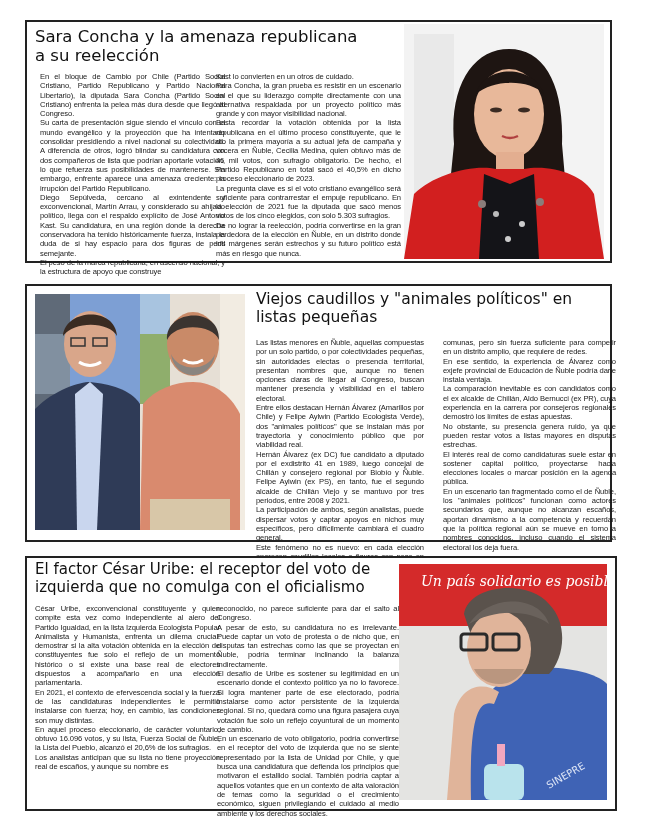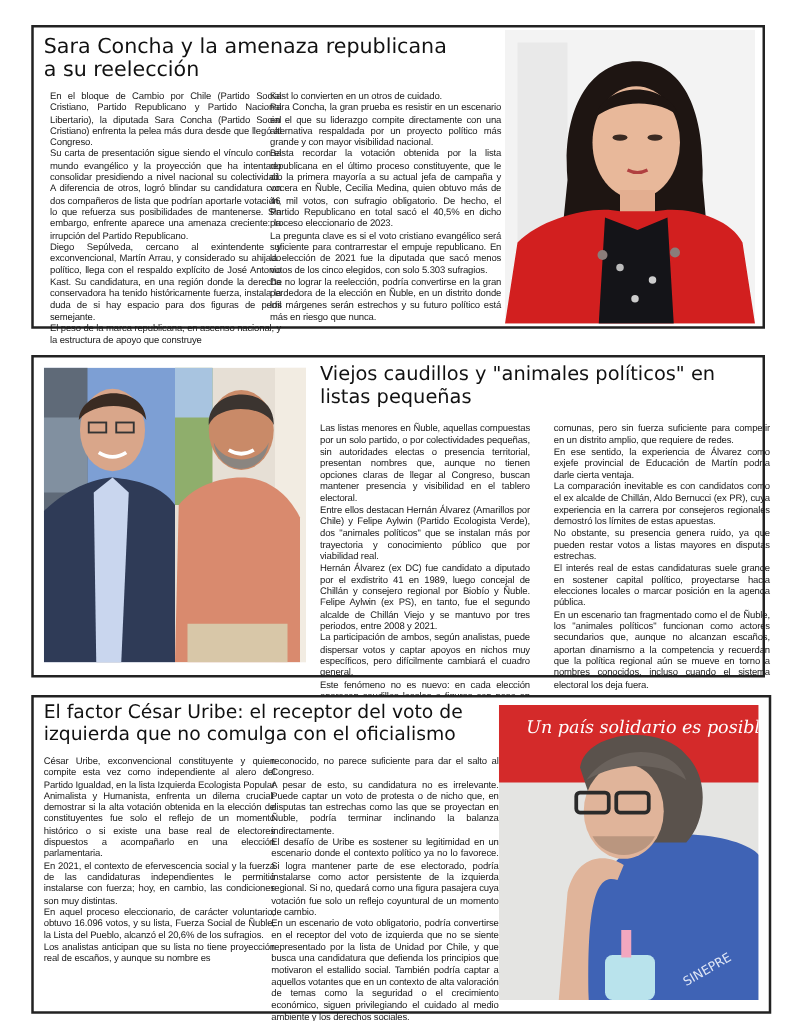--- a/index.html
+++ b/index.html
@@ -79,24 +79,24 @@
   <h2 class="title" style="left:229px; top:4px; width:340px; font-size:15.5px;">Viejos caudillos y "animales políticos" en listas pequeñas</h2>
   <div class="col" style="left:229px; top:52px; width:168px;">
     <p>Las listas menores en Ñuble, aquellas compuestas por un solo partido, o por colectividades pequeñas, sin autoridades electas o presencia territorial, presentan nombres que, aunque no tienen opciones claras de llegar al Congreso, buscan mantener presencia y visibilidad en el tablero electoral.</p>
     <p>Entre ellos destacan Hernán Álvarez (Amarillos por Chile) y Felipe Aylwin (Partido Ecologista Verde), dos "animales políticos" que se instalan más por trayectoria y conocimiento público que por viabilidad real.</p>
     <p>Hernán Álvarez (ex DC) fue candidato a diputado por el exdistrito 41 en 1989, luego concejal de Chillán y consejero regional por Biobío y Ñuble. Felipe Aylwin (ex PS), en tanto, fue el segundo alcalde de Chillán Viejo y se mantuvo por tres periodos, entre 2008 y 2021.</p>
     <p>La participación de ambos, según analistas, puede dispersar votos y captar apoyos en nichos muy específicos, pero difícilmente cambiará el cuadro general.</p>
     <p>Este fenómeno no es nuevo: en cada elección aparecen caudillos locales o figuras con peso en sus</p>
   </div>
   <div class="col" style="left:404px; top:52px; width:173px;margin-left:12px;">
     <p>comunas, pero sin fuerza suficiente para competir en un distrito amplio, que requiere de redes.</p>
-    <p>En ese sentido, la experiencia de Álvarez como exjefe provincial de Educación de Martín podría darle cierta ventaja.</p>
+    <p>En ese sentido, la experiencia de Álvarez como exjefe provincial de Educación de Ñuble podría darle instala ventaja.</p>
     <p>La comparación inevitable es con candidatos como el ex alcalde de Chillán, Aldo Bernucci (ex PR), cuya experiencia en la carrera por consejeros regionales demostró los límites de estas apuestas.</p>
     <p>No obstante, su presencia genera ruido, ya que pueden restar votos a listas mayores en disputas estrechas.</p>
-    <p>El interés real de estas candidaturas suele grande en sostener capital político, proyectarse hacia elecciones locales o marcar posición en la agenda pública.</p>
+    <p>El interés real de como candidaturas suele estar en sostener capital político, proyectarse hacia elecciones locales o marcar posición en la agenda pública.</p>
     <p>En un escenario tan fragmentado como el de Ñuble, los "animales políticos" funcionan como actores secundarios que, aunque no alcanzan escaños, aportan dinamismo a la competencia y recuerdan que la política regional aún se mueve en torno a nombres conocidos, incluso cuando el sistema electoral los deja fuera.</p>
   </div>
 </div>
 
 <div class="box" style="left:25px; top:556px; width:592px; height:255px;">
   <h2 class="title" style="left:8px; top:3px; width:360px; font-size:15px;">El factor César Uribe: el receptor del voto de izquierda que no comulga con el oficialismo</h2>
   <div class="col" style="left:8px; top:46px; width:185px;">
     <p>César Uribe, exconvencional constituyente y quien compite esta vez como independiente al alero del Partido Igualdad, en la lista Izquierda Ecologista Popular Animalista y Humanista, enfrenta un dilema crucial: demostrar si la alta votación obtenida en la elección de constituyentes fue solo el reflejo de un momento histórico o si existe una base real de electores dispuestos a acompañarlo en una elección parlamentaria.</p>
     <p>En 2021, el contexto de efervescencia social y la fuerza de las candidaturas independientes le permitió instalarse con fuerza; hoy, en cambio, las condiciones son muy distintas.</p>
     <p>En aquel proceso eleccionario, de carácter voluntario, obtuvo 16.096 votos, y su lista, Fuerza Social de Ñuble, la Lista del Pueblo, alcanzó el 20,6% de los sufragios.</p>

